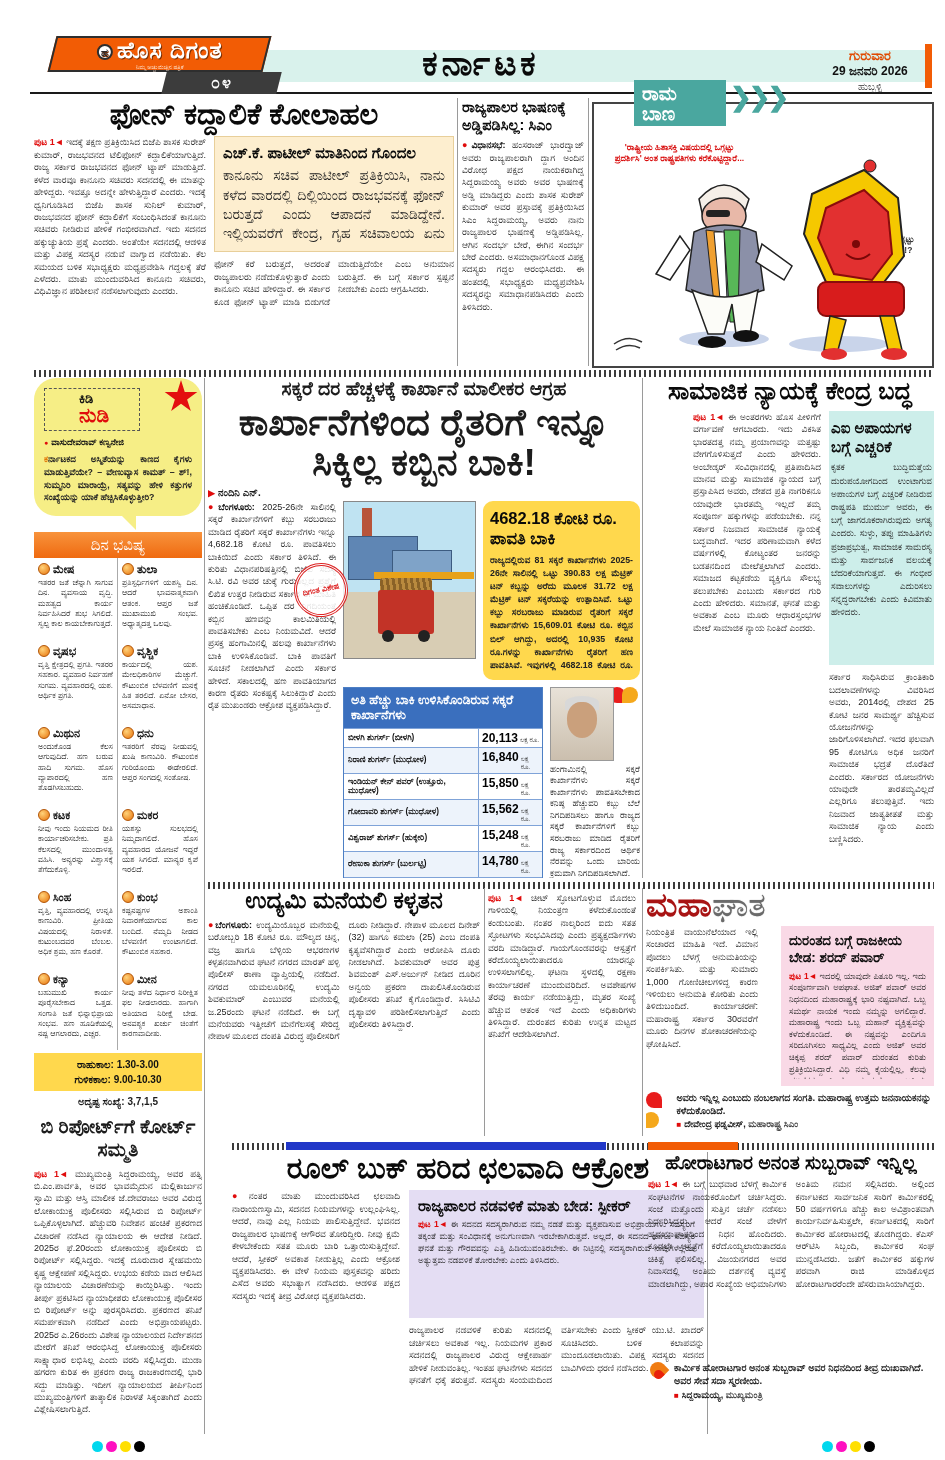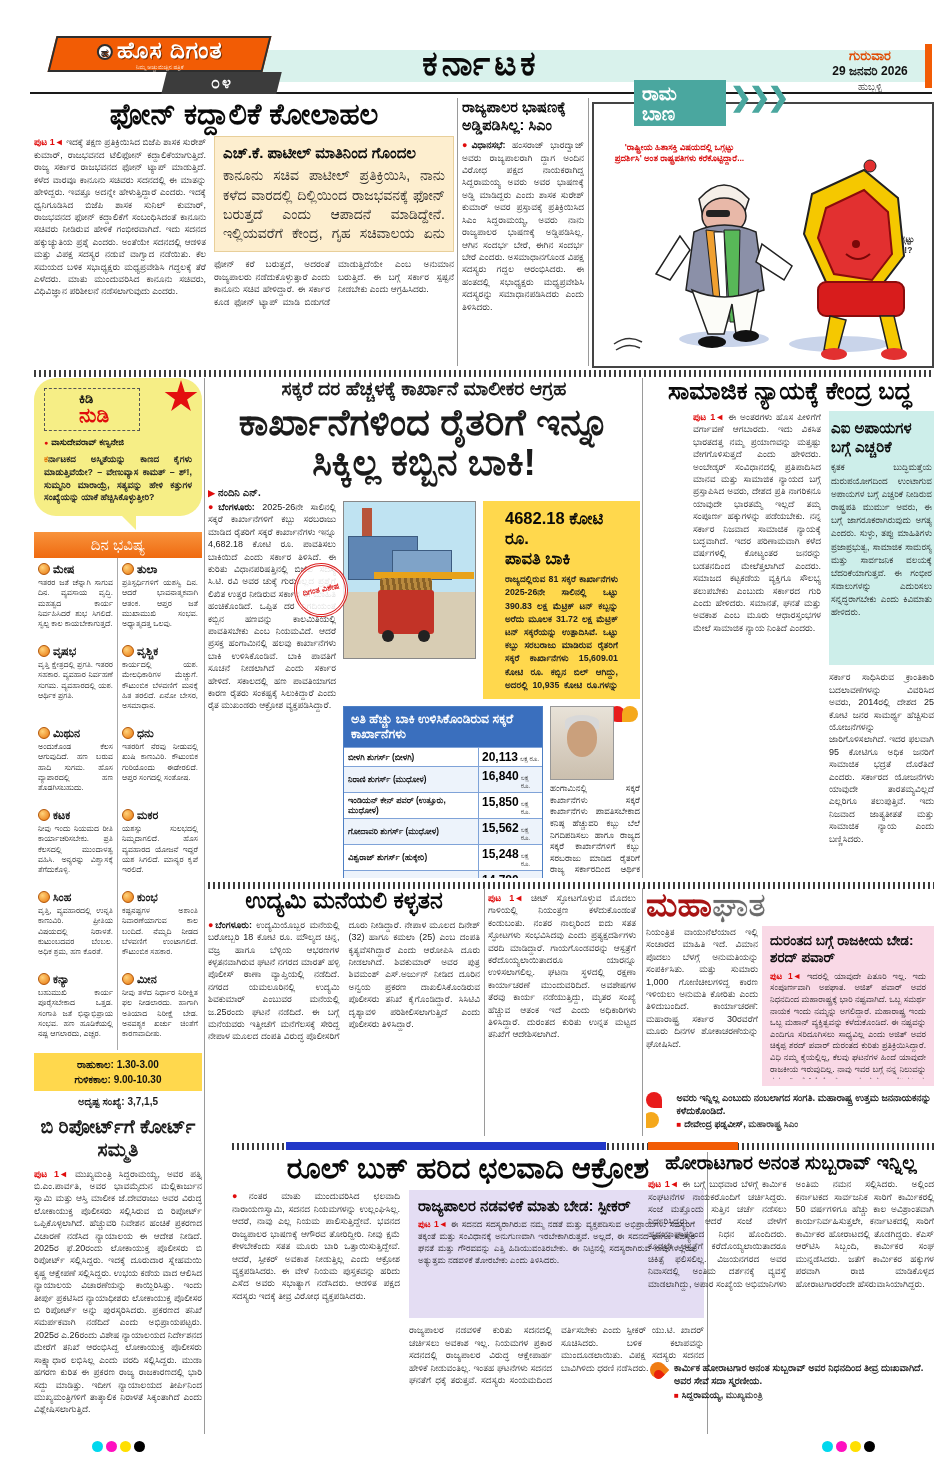--- a/index.html
+++ b/index.html
@@ -95,21 +95,21 @@
   .sugar-c2 { width:297px; }
   .sugar-topflex { display:flex; gap:7px; }
   .photo { width:133px; height:158px; border:1px solid #888; position:relative; overflow:hidden; background:linear-gradient(#bfe3f2 0 58%, #d8cdb4 58% 100%); }
   .ph-chimney { position:absolute; left:18px; top:6px; width:10px; height:52px; background:#b8543a; }
   .ph-mill { position:absolute; left:4px; top:34px; width:70px; height:44px; background:#5f86b4; border:1px solid #3c5b80; }
   .ph-mill2 { position:absolute; left:48px; top:48px; width:60px; height:30px; background:#7fa3c8; border:1px solid #3c5b80; }
   .ph-canopy { position:absolute; left:30px; top:70px; width:100px; height:7px; background:#e8a21a; }
   .ph-truck { position:absolute; left:34px; top:88px; width:56px; height:44px; background:#c23327; border-radius:3px; }
   .ph-cane { position:absolute; left:36px; top:76px; width:52px; height:22px; background:repeating-linear-gradient(80deg,#b98a3e 0 3px,#8a6227 3px 6px); border-radius:3px; }
   .ph-wheel { position:absolute; width:12px; height:12px; background:#222; border-radius:50%; top:128px; }
-  .infobox { flex:1; background:#ffd84d; padding:8px 22px; }
+  .infobox { flex:1; background:#ffd84d; padding:8px 7px;border-radius:10px; }
   .infobox .boxtitle { font-size:16.5px; line-height:1.2; }
   .infobox .bodytxt { font-size:8.8px; font-weight:bold; height:118px; margin-top:5px; line-height:1.5; }
   .sugar-midflex { display:flex; gap:7px; margin-top:7px; }
   .stable { width:200px; border:1px solid #4d7fc4; }
   .stable-head { background:#3a6fbe; color:#fff; font-weight:bold; font-size:12.5px; line-height:1.2; padding:5px 7px; }
   .srow { display:flex; border-top:1px solid #7fa3d8; }
   .srow:nth-child(odd) { background:#edf3fb; }
   .srow .nm { flex:1; font-size:8.2px; padding:3px 4px; color:#111; font-weight:bold; line-height:1.15; display:flex; align-items:center; }
   .srow .val { width:64px; border-left:1px solid #7fa3d8; padding:2px 3px; display:flex; align-items:baseline; gap:2px; }
   .srow .v { font-size:12px; font-weight:bold; color:#000; }
@@ -136,21 +136,21 @@
 
   
   .theft { position:absolute; left:208px; top:888px; width:272px; height:248px; overflow:hidden; }
   .theft .art-h1 { font-size:23px; margin-bottom:5px; }
   .theft .bodytxt { column-count:2; column-gap:9px; height:210px; }
   .contcol { position:absolute; left:488px; top:892px; width:148px; height:244px; overflow:hidden; }
   .maha { position:absolute; left:646px; top:888px; width:288px; height:248px; overflow:hidden; }
   .maha-h { font-size:33px; font-weight:bold; line-height:1; margin-bottom:5px; }
   .maha-red { color:#a81414; }
   .maha-gray { color:#6a6a6a; font-weight:normal; text-shadow:0 0 1px #999; }
-  .maha-flex { display:flex; gap:4px; }
+  .maha-flex { display:flex; gap:23px; }
   .maha-l { width:112px; height:158px; }
   .pinkbox { flex:1; background:#f9d9e6; padding:7px 8px; }
   .pinkbox .boxtitle { font-size:13.5px; line-height:1.25; }
   .pinkbox .bodytxt { font-size:8.4px; height:108px; margin-top:4px; }
   .quote-row { display:flex; gap:6px; margin-top:6px; align-items:flex-start; }
   .quote-txt { font-size:9.5px; font-weight:bold; line-height:1.35; color:#222; text-align:left; }
   .attrib { font-size:9px; font-weight:bold; margin-top:2px; }
   .attrib::before { content:"■"; color:#e00c0c; margin-right:3px; font-size:8px; }
   .attrib .t2 { color:#444; }
 

